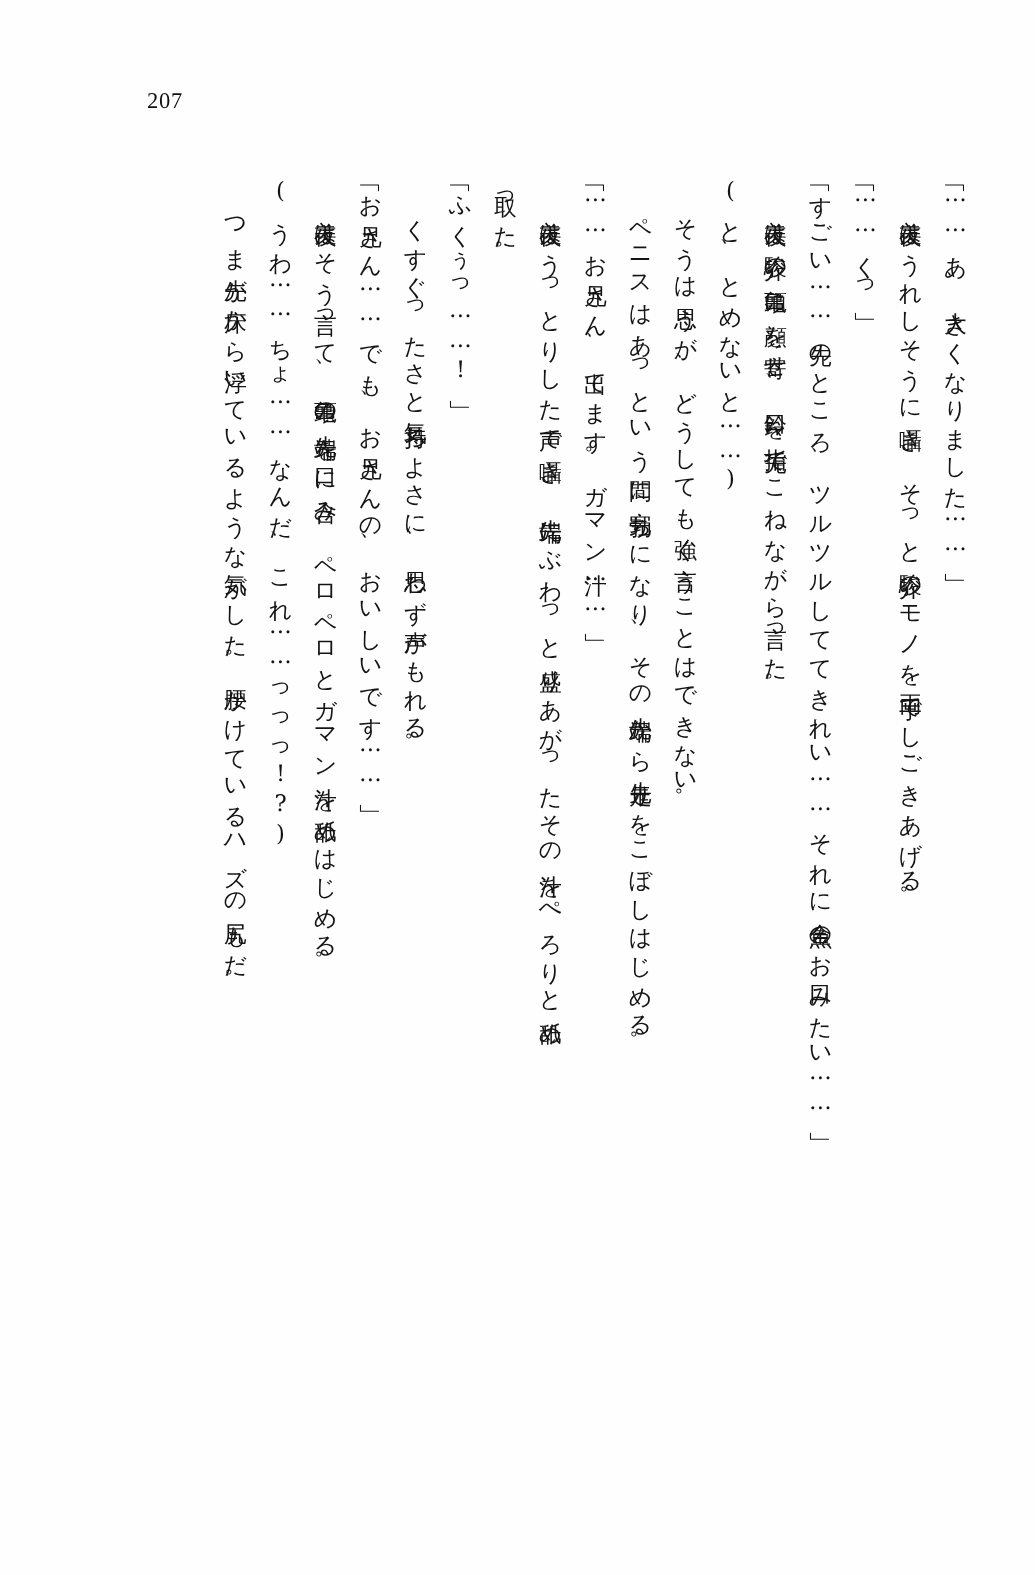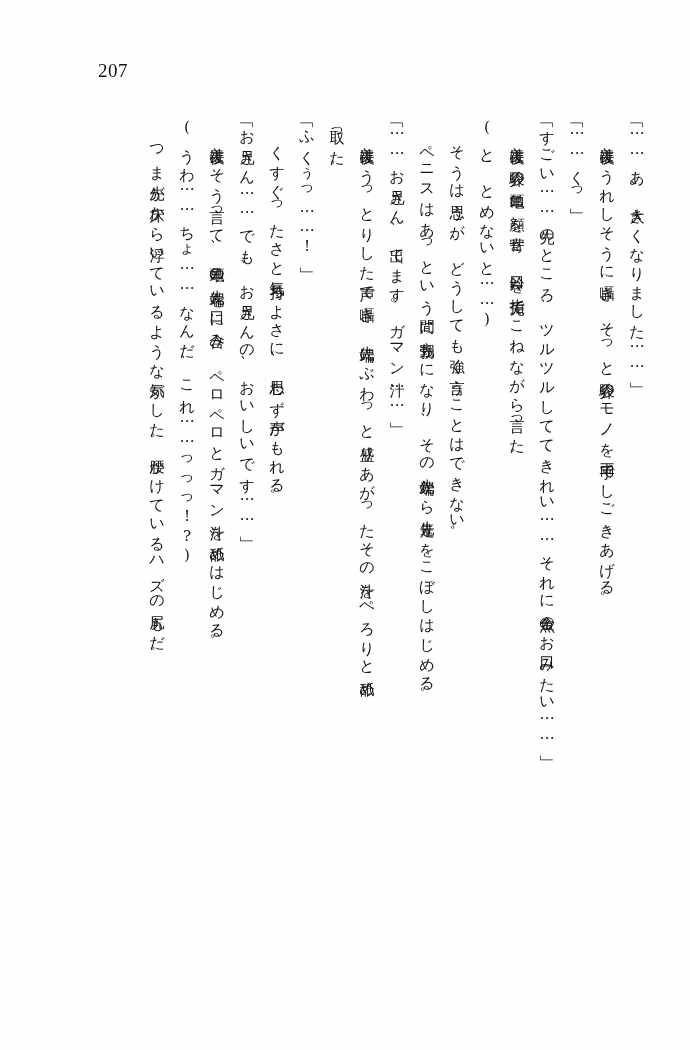--- a/index.html
+++ b/index.html
@@ -17,21 +17,21 @@
   }
   .page {
     position: absolute;
     inset: 0;
     background: #fefefe;
   }
   .page-number {
     position: absolute;
     top: 60px;
     left: 98px;
-    font-size: 19px;
+    font-size: 15px;
     font-family: "Liberation Serif", serif;
     letter-spacing: 0.5px;
     color: #111;
   }
   .text-area {
     position: absolute;
     top: 118px;
     left: 58px;
     right: 46px;
     height: 790px;

